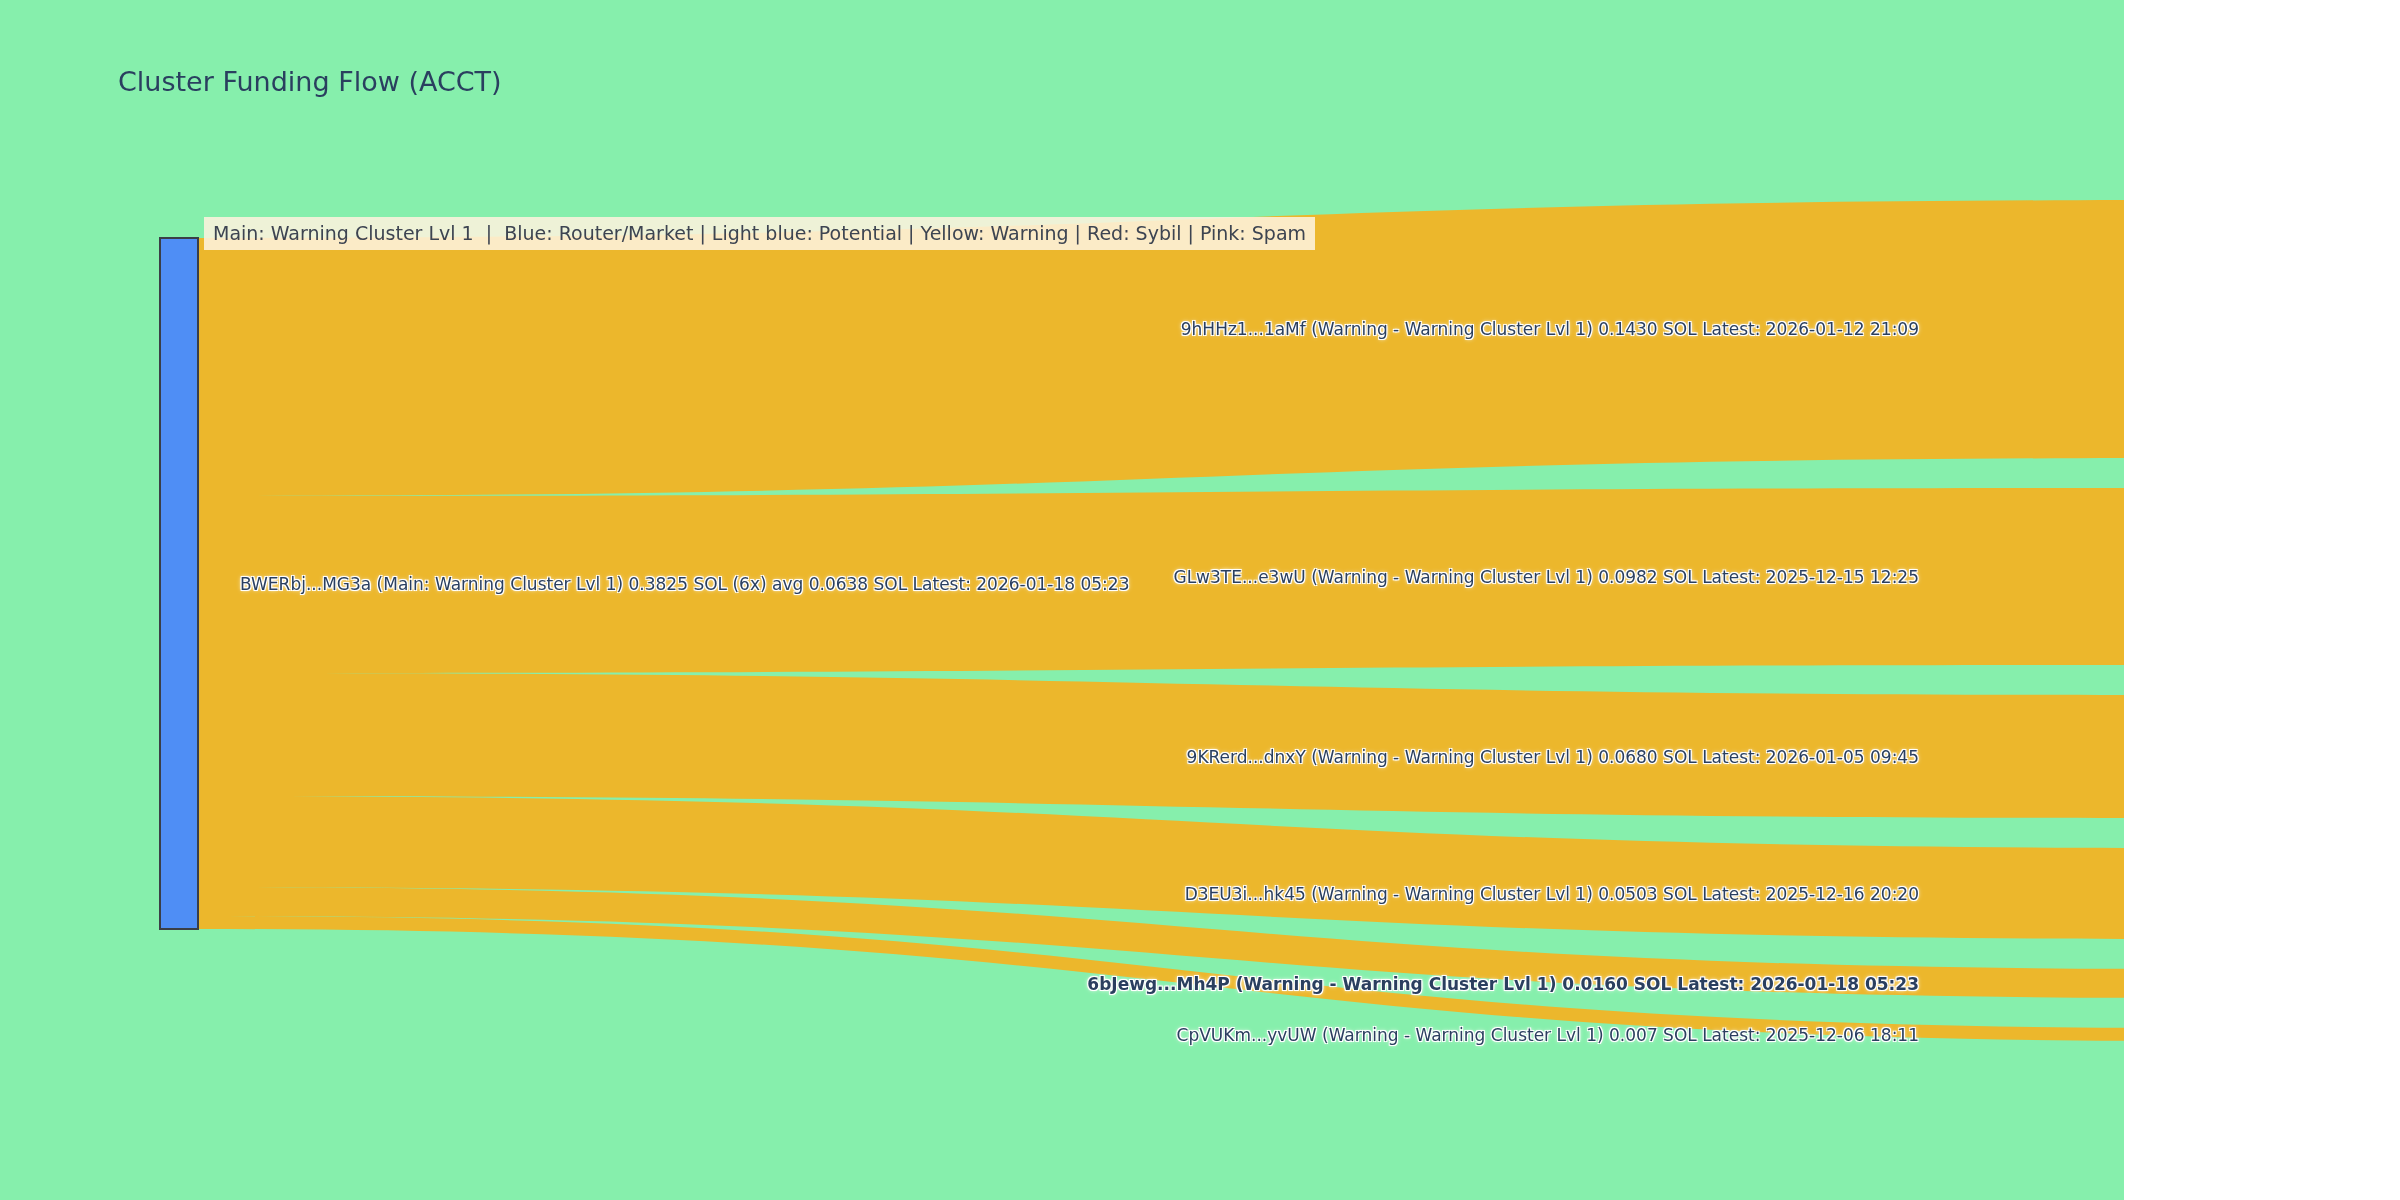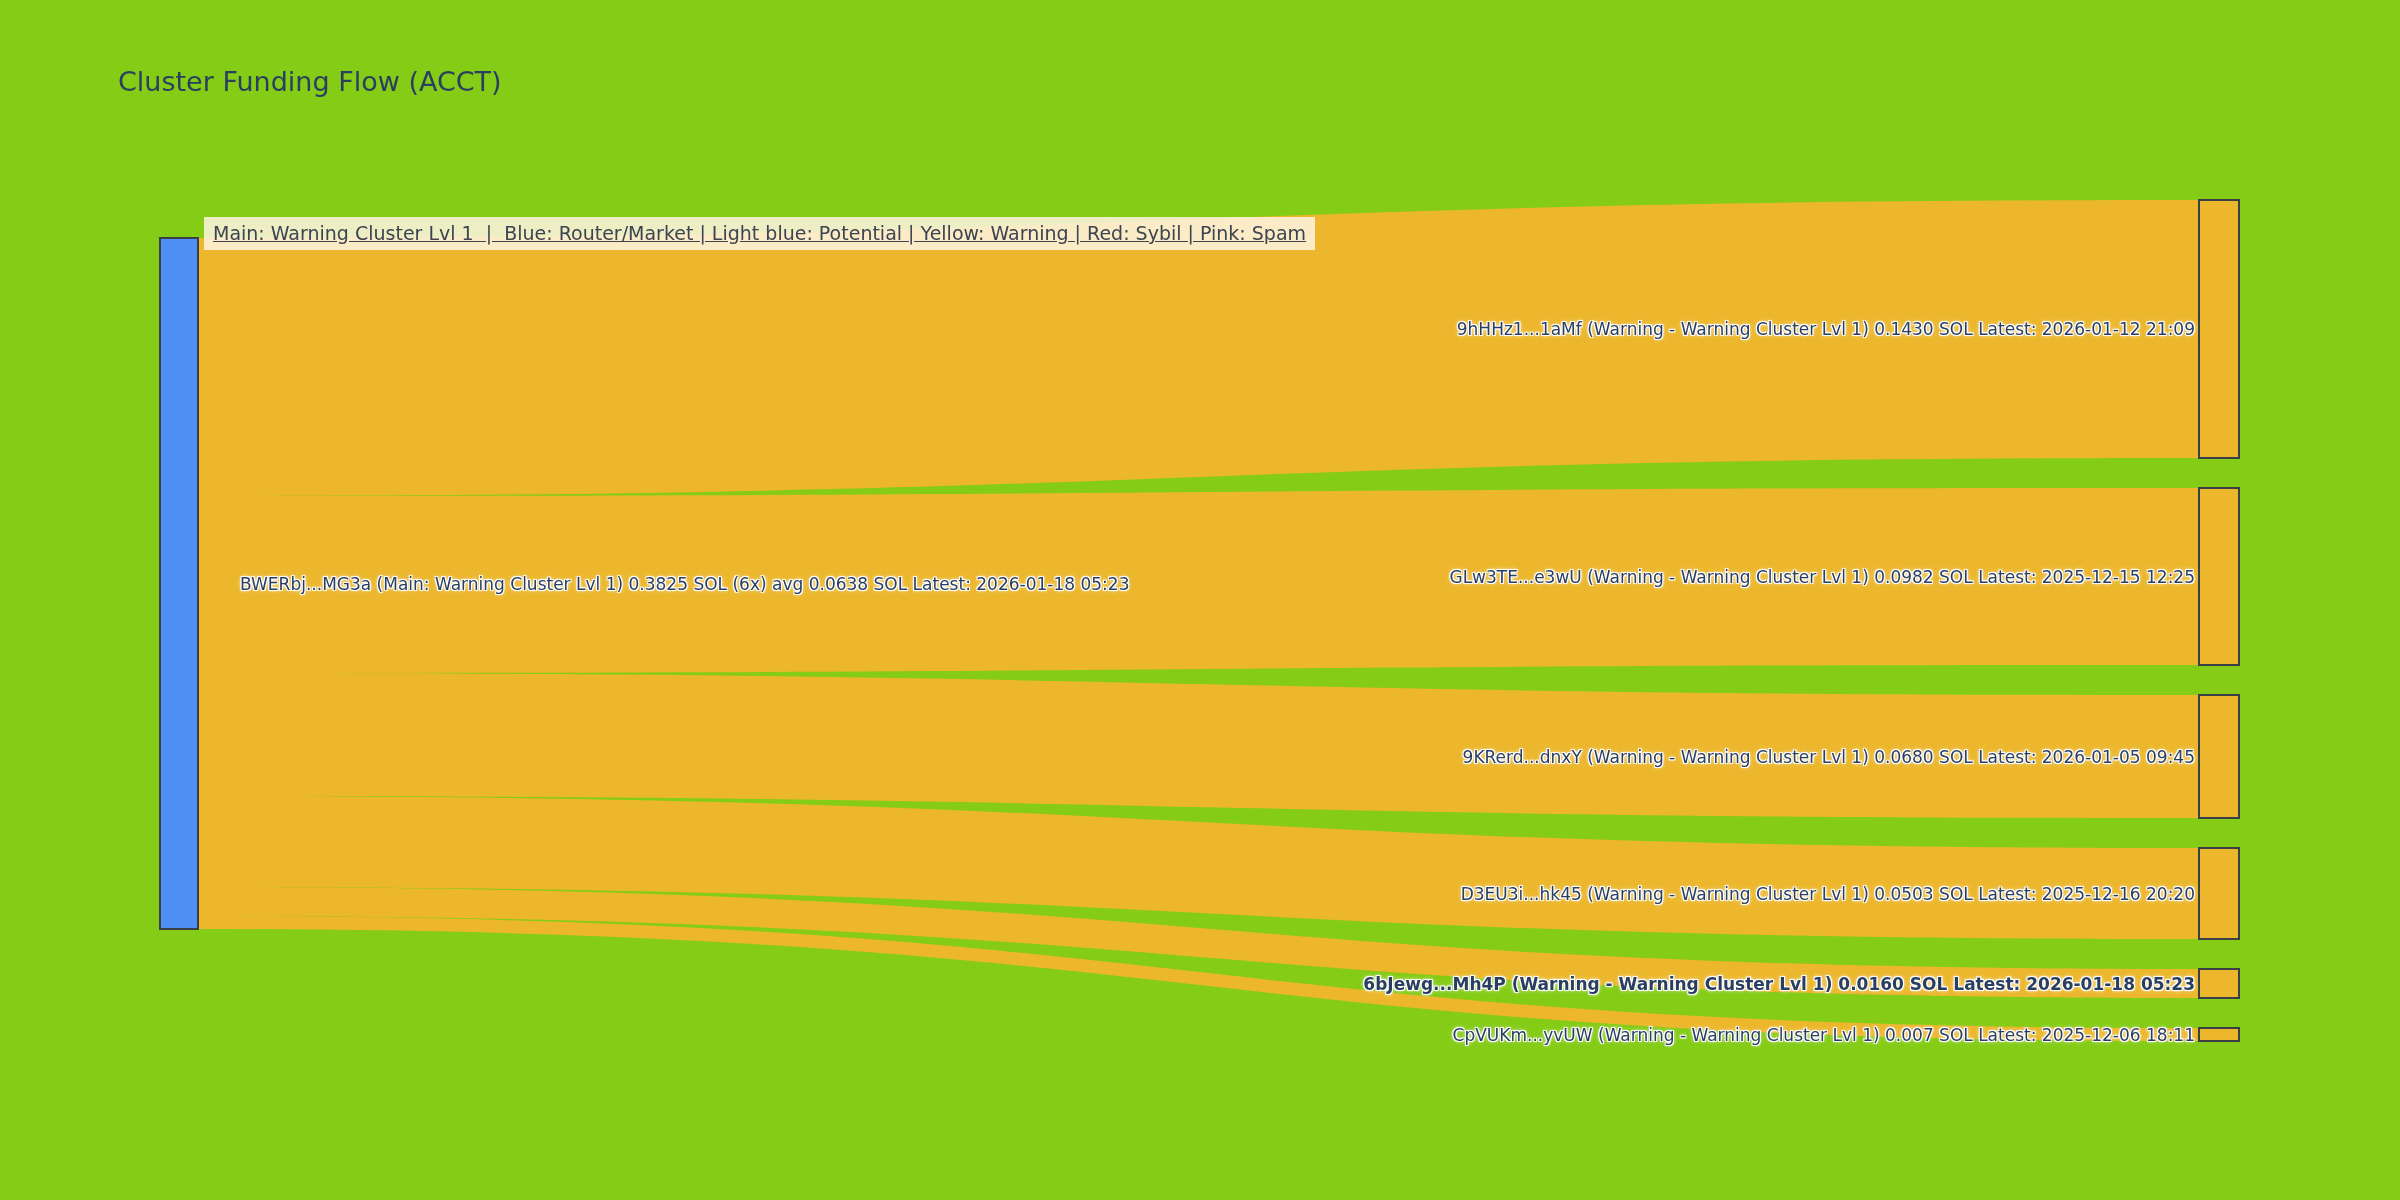--- a/index.html
+++ b/index.html
@@ -1,20 +1,20 @@
 <!DOCTYPE html>
 <html><head>
 <meta charset="utf-8">
 <style>
   html, body { margin: 0; padding: 0; background: #ffffff; }
   #stage {
     position: relative;
-    width: 2400px;
+    width: 2124px;
     height: 1200px;
-    background: #84cc16;
+    background: #86efac;
     overflow: hidden;
     font-family: "DejaVu Sans", "Liberation Sans", sans-serif;
   }
   #sankey-svg { position: absolute; left: 0; top: 0; }
   .chart-title {
     position: absolute;
     left: 118px;
     top: 66px;
     font-size: 27px;
     color: #2a3f5f;
@@ -24,21 +24,20 @@
     position: absolute;
     left: 204px;
     top: 217px;
     background: rgba(253, 243, 221, 0.88);
     color: #3d4451;
     font-size: 19px;
     line-height: 26px;
     padding: 3px 9px 4px 9px;
     white-space: pre;
     z-index: 30;
-    text-decoration: underline;
   }
   .node-label {
     position: absolute;
     font-size: 17px;
     color: #2a3f5f;
     white-space: pre;
     transform: translateY(-50%);
     text-shadow:
       -1px -1px 0 #fff, 1px -1px 0 #fff, -1px 1px 0 #fff, 1px 1px 0 #fff,
       0 0 3px #fff, 0 0 5px #fff;

